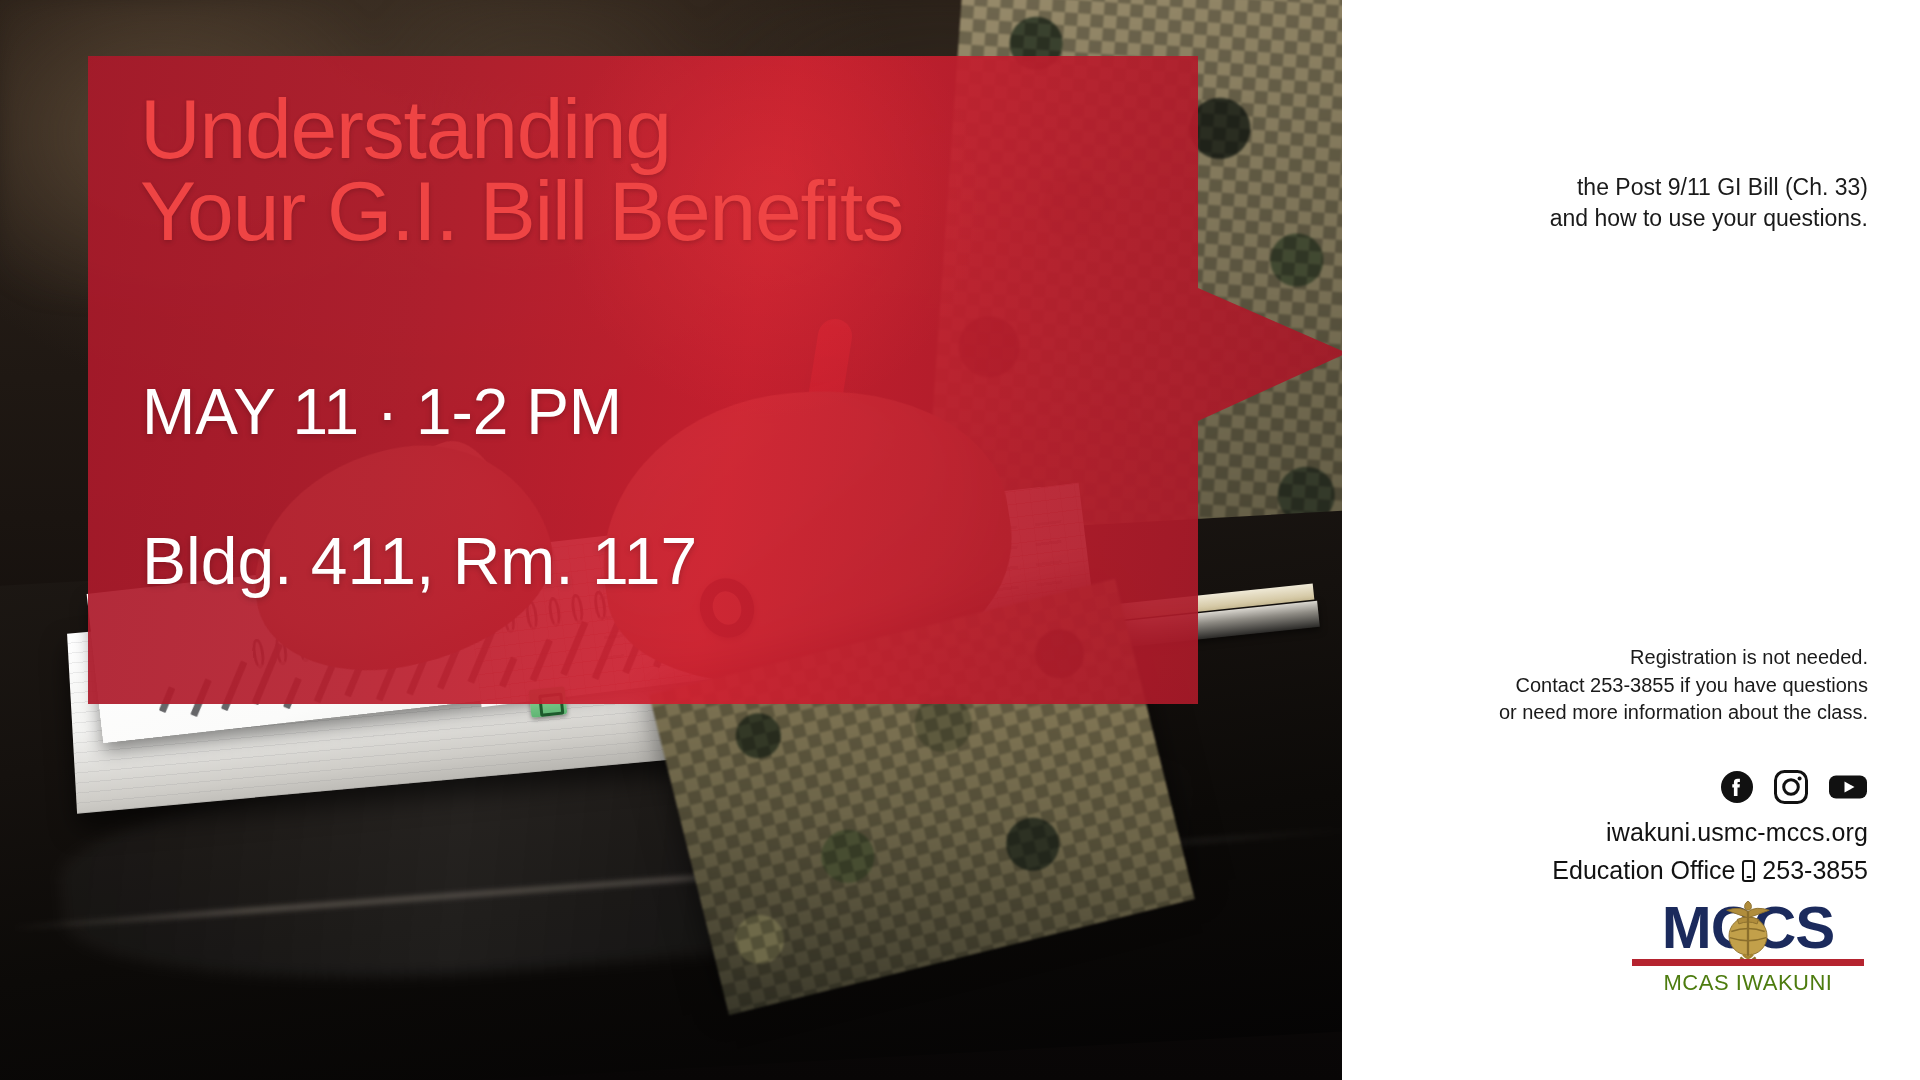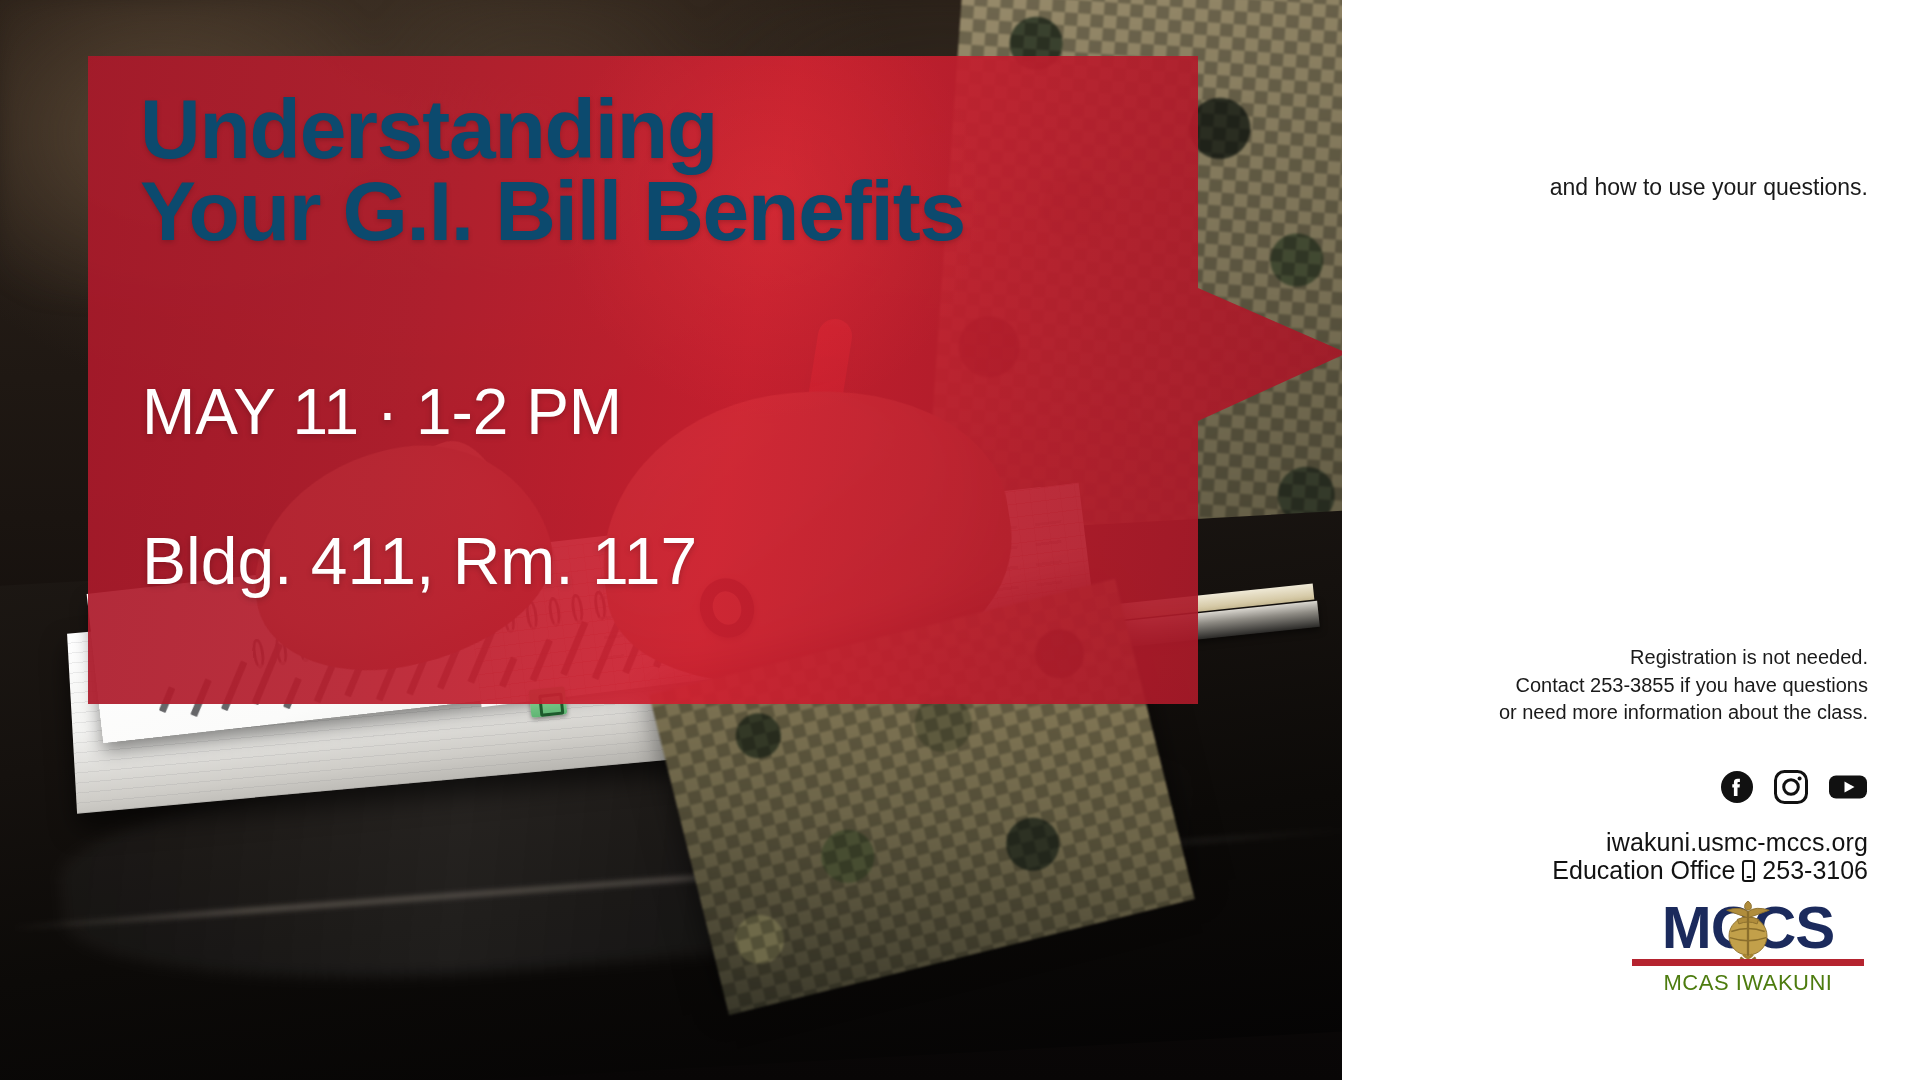--- a/index.html
+++ b/index.html
@@ -361,22 +361,22 @@
     background: radial-gradient(ellipse at 50% 40%, rgba(255,70,70,0.22) 0%, rgba(255,0,0,0) 72%);
     pointer-events: none;
   }
 
   
   .headline {
     position: absolute;
     left: 140px;
     top: 88px;
     width: 1000px;
-    color: #0c4a6e;
-    font-weight: 700;
+    color: #ef4444;
+    font-weight: 400;
     font-size: 84px;
     line-height: 0.98;
     letter-spacing: -1.2px;
     font-stretch: condensed;
     text-shadow: 0 2px 5px rgba(0,0,0,0.18);
   }
   .headline .line { display: block; white-space: nowrap; }
 
   .date-line {
     position: absolute;
@@ -453,21 +453,20 @@
   .weburl {
     position: absolute;
     right: 52px;
     top: 818px;
     width: 430px;
     text-align: right;
     color: #121212;
     font-size: 25px;
     font-weight: 400;
     letter-spacing: 0.1px;
-    margin-top: 10px;
   }
   .phoneline {
     position: absolute;
     right: 52px;
     top: 856px;
     width: 430px;
     text-align: left;
     color: #121212;
     font-size: 25px;
     font-weight: 400;
@@ -652,20 +651,21 @@
     <span class="line">Understanding</span>
     <span class="line">Your G.I. Bill Benefits</span>
   </div>
 
   <div class="date-line">MAY 11 · 1-2 PM</div>
   <div class="place-line">Bldg. 411, Rm. 117</div>
 
   <div class="right-col">
 
     <div class="blurb">
+      <span class="line">the Post 9/11 GI Bill (Ch. 33)</span>
       <span class="line">and how to use your questions.</span>
     </div>
 
     <div class="reg-note">
       <span class="line">Registration is not needed.</span>
       <span class="line">Contact 253-3855 if you have questions</span>
       <span class="line">or need more information about the class.</span>
     </div>
 
     <div class="socials">
@@ -688,21 +688,21 @@
           <path d="M16.5 11.5l10 5.5-10 5.5z" fill="#ffffff"></path>
         </svg>
       </span>
     </div>
 
     <div class="weburl">iwakuni.usmc-mccs.org</div>
 
     <div class="phoneline">
       <span>Education Office</span>
       <span class="phone-ico"></span>
-      <span>253-3106</span>
+      <span>253-3855</span>
     </div>
 
     <div class="mccs">
       <div class="mccs-word">MCCS</div>
       <svg class="mccs-ega" viewBox="0 0 100 100" aria-hidden="true">
         <g fill="#b08d3c" stroke="#8a6e2c" stroke-width="1.2">
           <circle cx="50" cy="58" r="25" fill="#c2a04a"></circle>
           <path d="M28 52 Q50 44 72 52" fill="none" stroke="#8a6e2c" stroke-width="2"></path>
           <path d="M26 60 Q50 68 74 60" fill="none" stroke="#8a6e2c" stroke-width="2"></path>
           <path d="M50 33 L50 86" stroke="#8a6e2c" stroke-width="2" fill="none"></path>

